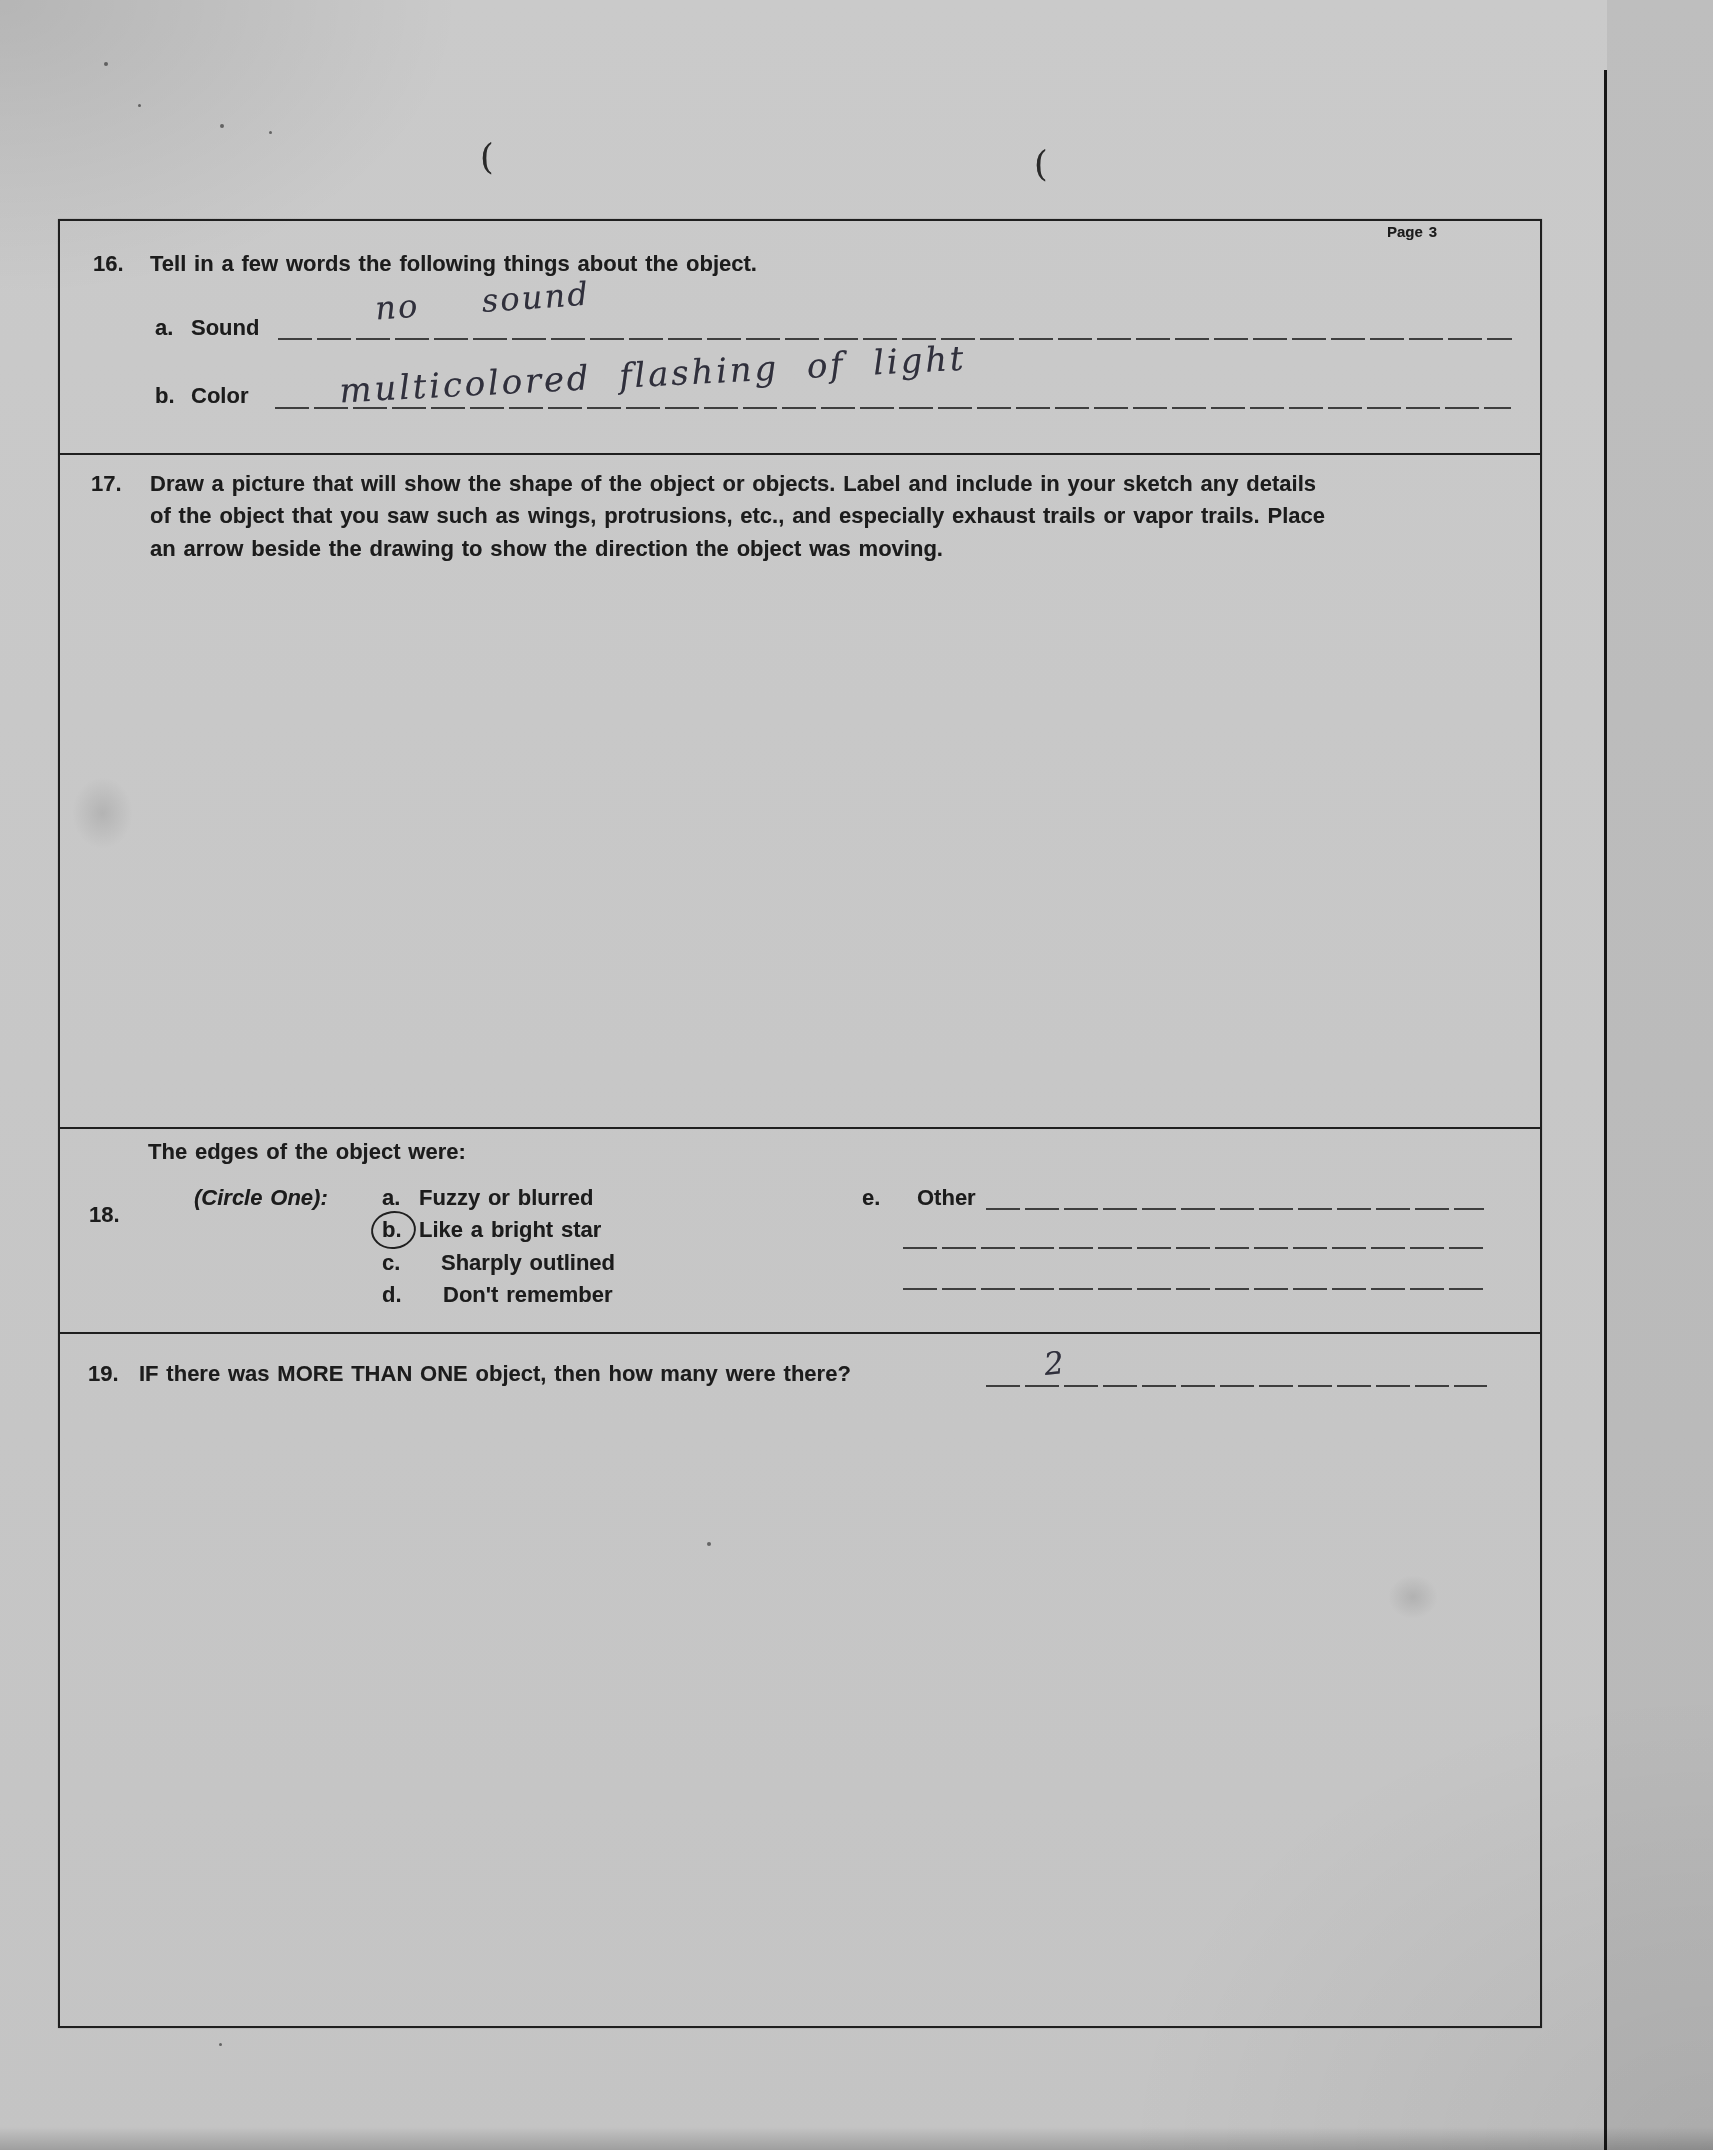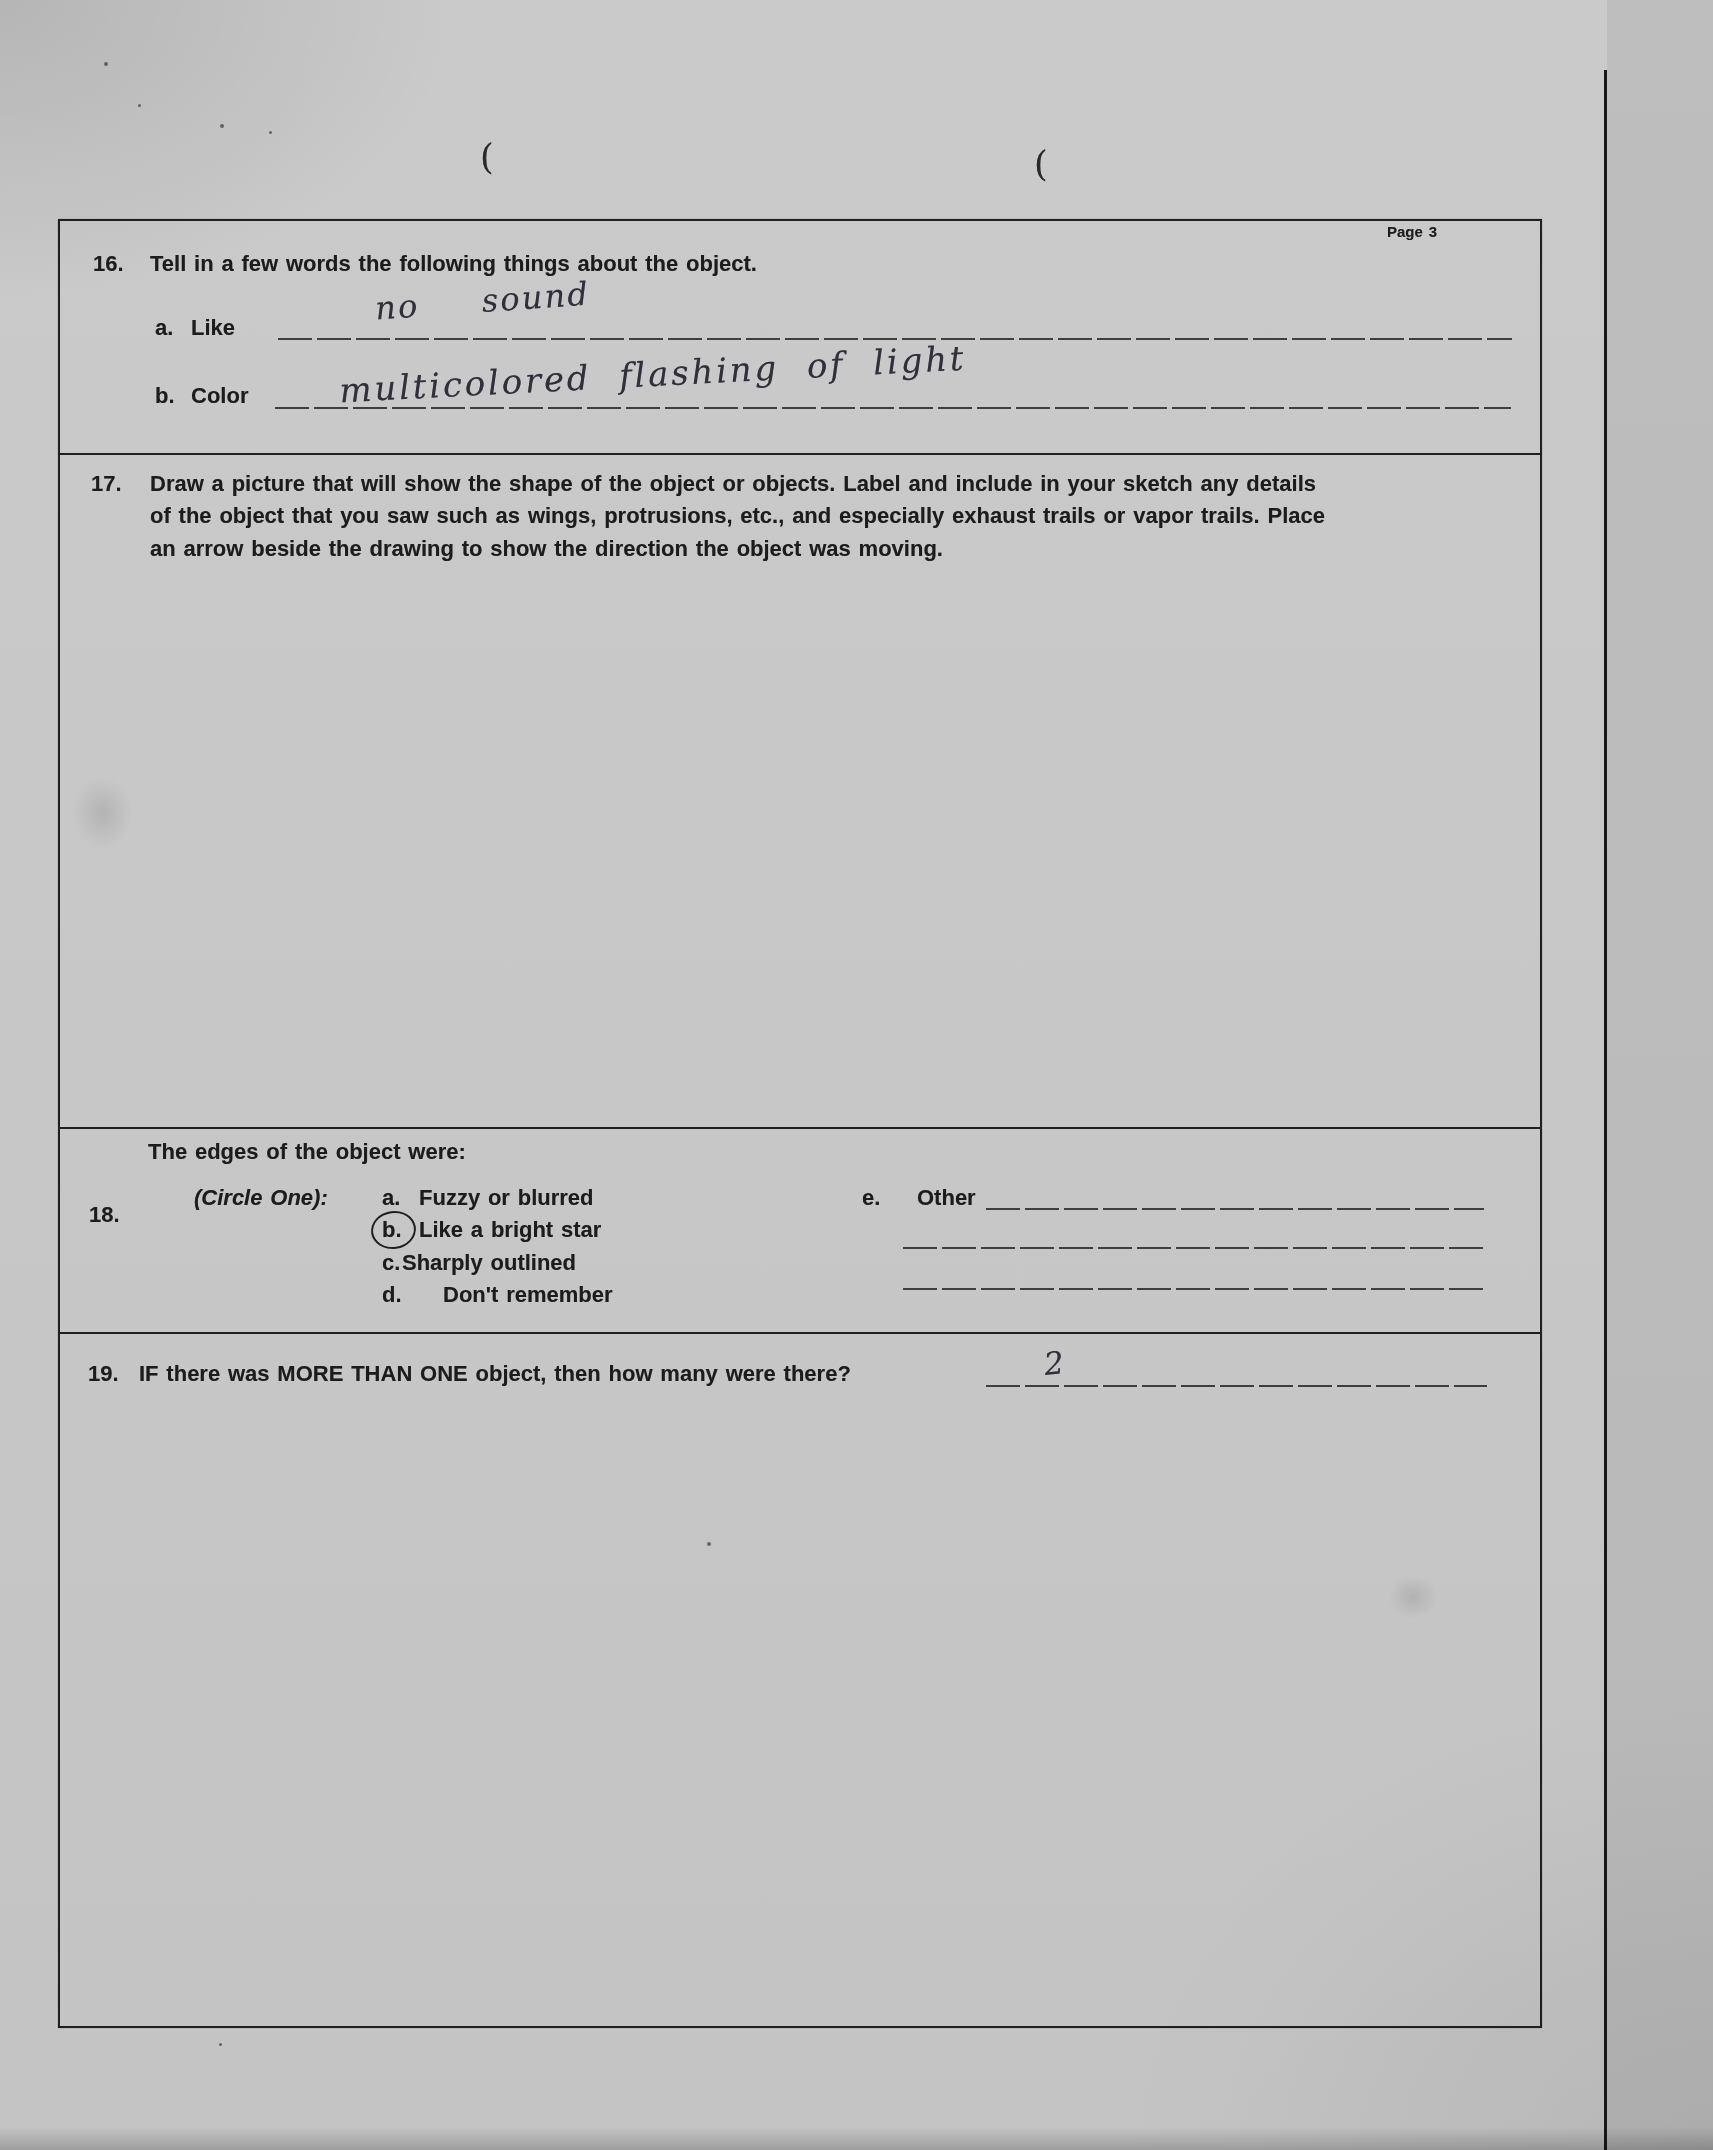--- a/index.html
+++ b/index.html
@@ -95,21 +95,21 @@
   <div class="scan-mark" style="left:1034px;top:144px;">(</div>
 
   <div class="t small" style="left:1387px;top:179px;">Page 3</div>
 
   <div class="form-box"></div>
 
   <div class="t" style="left:93px;top:251px;">16.</div>
   <div class="t" style="left:150px;top:251px;">Tell in a few words the following things about the object.</div>
 
   <div class="t" style="left:155px;top:315px;">a.</div>
-  <div class="t" style="left:191px;top:315px;">Like</div>
+  <div class="t" style="left:191px;top:315px;">Sound</div>
   <div class="fill-line" style="left:278px;top:338px;width:1234px;"></div>
   <div class="hw" style="left:375px;top:282px;font-size:32px;transform:rotate(-4deg);letter-spacing:2.2px;word-spacing:50px;">no sound</div>
 
   <div class="t" style="left:155px;top:383px;">b.</div>
   <div class="t" style="left:191px;top:383px;">Color</div>
   <div class="fill-line" style="left:275px;top:407px;width:1236px;"></div>
   <div class="hw" style="left:339px;top:354px;font-size:34px;transform:rotate(-3deg);letter-spacing:2.8px;word-spacing:14.3px;">multicolored flashing of light</div>
 
   <div class="divider" style="top:453px;"></div>
 
@@ -128,21 +128,21 @@
   <div class="t italic" style="left:194px;top:1185px;">(Circle One):</div>
 
   <div class="t" style="left:382px;top:1185px;">a.</div>
   <div class="t" style="left:419px;top:1185px;">Fuzzy or blurred</div>
 
   <div class="t" style="left:382px;top:1217px;">b.</div>
   <div class="t" style="left:419px;top:1217px;">Like a bright star</div>
   <div class="circle-mark" style="left:371px;top:1211px;width:41px;height:34px;"></div>
 
   <div class="t" style="left:382px;top:1250px;">c.</div>
-  <div class="t" style="left:402px;top:1250px;text-align:right;">Sharply outlined</div>
+  <div class="t" style="left:441px;top:1250px;text-align:right;">Sharply outlined</div>
 
   <div class="t" style="left:382px;top:1282px;">d.</div>
   <div class="t" style="left:419px;top:1282px;margin-left:24px;">Don't remember</div>
 
   <div class="t" style="left:862px;top:1185px;">e.</div>
   <div class="t" style="left:899px;top:1185px;margin-left:18px;">Other</div>
   <div class="fill-line" style="left:986px;top:1208px;width:498px;"></div>
   <div class="fill-line" style="left:903px;top:1247px;width:581px;"></div>
   <div class="fill-line" style="left:903px;top:1288px;width:581px;"></div>
 

